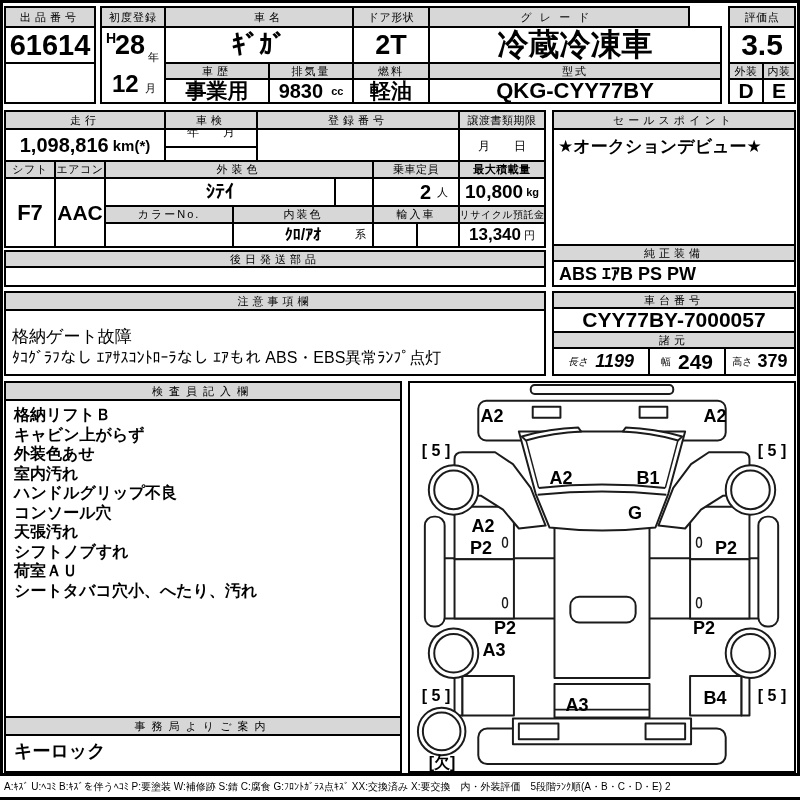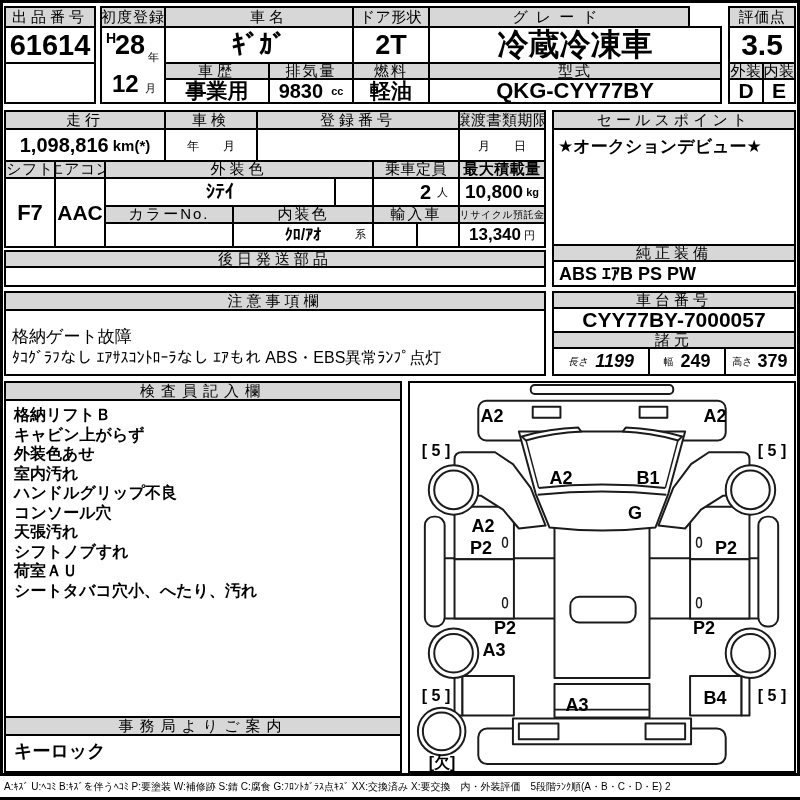--- a/index.html
+++ b/index.html
@@ -7,21 +7,21 @@
     width:800px; height:800px; background:#fff;
     font-family:"Liberation Sans","DejaVu Sans",sans-serif;
     color:#000;
   }
   .sheet { position:relative; width:800px; height:800px; background:#fff; overflow:hidden; }
   .abs { position:absolute; }
   .box { border:2px solid #000; background:#fff; }
   .hdr {
     border:2px solid #000; background:#d7d7d7;
     display:flex; align-items:center; justify-content:center;
-    font-size:15px; letter-spacing:4px; white-space:nowrap; overflow:hidden;
+    font-size:11px; letter-spacing:4px; white-space:nowrap; overflow:hidden;
   }
   .hdr.ls0 { letter-spacing:0.5px; }
   .hdr.ls2 { letter-spacing:2px; }
   .val {
     display:flex; align-items:center; justify-content:center;
     font-weight:700; white-space:nowrap; overflow:hidden;
   }
   .unit { font-weight:700; }
   .frame { border:3px solid #000; pointer-events:none; }
   .list { font-weight:700; font-size:16px; line-height:19.5px; padding:4px 8px; }
@@ -77,21 +77,21 @@
   <div class="abs hdr ls0" style="left:762px;top:62px;width:34px;height:18px;">内装</div>
   <div class="abs box val" style="left:728px;top:78px;width:36px;height:26px;font-size:21px;">D</div>
   <div class="abs box val" style="left:762px;top:78px;width:34px;height:26px;font-size:21px;">E</div>
 
   <div class="abs hdr" style="left:4px;top:110px;width:162px;height:20px;">走行</div>
   <div class="abs box val" style="left:4px;top:128px;width:162px;height:34px;font-size:20px;gap:4px;">
     <span>1,098,816</span>
     <span style="font-size:15px;" class="unit">km(*)</span>
   </div>
   <div class="abs hdr" style="left:164px;top:110px;width:94px;height:20px;">車検</div>
-  <div class="abs box val" style="left:164px;top:128px;width:94px;height:34px;font-size:12px;font-weight:400;align-items:flex-end;padding-bottom:5px;">年　　月</div>
+  <div class="abs box val" style="left:164px;top:128px;width:94px;height:20px;font-size:12px;font-weight:400;align-items:flex-end;padding-bottom:5px;">年　　月</div>
   <div class="abs hdr" style="left:256px;top:110px;width:204px;height:20px;">登録番号</div>
   <div class="abs box val" style="left:256px;top:128px;width:204px;height:34px;"></div>
   <div class="abs hdr ls0" style="left:458px;top:110px;width:88px;height:20px;">譲渡書類期限</div>
   <div class="abs box val" style="left:458px;top:128px;width:88px;height:34px;font-size:12px;font-weight:400;align-items:flex-end;padding-bottom:5px;">月　　日</div>
 
   <div class="abs hdr ls0" style="left:4px;top:160px;width:52px;height:19px;">シフト</div>
   <div class="abs hdr ls0" style="left:54px;top:160px;width:52px;height:19px;">エアコン</div>
   <div class="abs box val" style="left:4px;top:177px;width:52px;height:71px;font-size:22px;">F7</div>
   <div class="abs box val" style="left:54px;top:177px;width:52px;height:71px;font-size:21px;">AAC</div>
 
@@ -141,21 +141,21 @@
 
   <div class="abs hdr" style="left:552px;top:291px;width:244px;height:18px;">車台番号</div>
   <div class="abs box val" style="left:552px;top:307px;width:244px;height:26px;font-size:21px;">CYY77BY-7000057</div>
   <div class="abs hdr" style="left:552px;top:331px;width:244px;height:18px;">諸元</div>
   <div class="abs box val" style="left:552px;top:347px;width:98px;height:29px;gap:7px;font-style:italic;">
     <span style="font-size:10px;font-weight:400;">長さ</span>
     <span style="font-size:18px;">1199</span>
   </div>
   <div class="abs box val" style="left:648px;top:347px;width:78px;height:29px;gap:7px;">
     <span style="font-size:10px;font-weight:400;">幅</span>
-    <span style="font-size:18px;">249</span>
+    <span style="font-size:21px;">249</span>
   </div>
   <div class="abs box val" style="left:724px;top:347px;width:72px;height:29px;gap:5px;">
     <span style="font-size:10px;font-weight:400;">高さ</span>
     <span style="font-size:18px;">379</span>
   </div>
 
   <div class="abs hdr" style="left:4px;top:381px;width:398px;height:20px;letter-spacing:6px;">検査員記入欄</div>
   <div class="abs box list" style="left:4px;top:399px;width:398px;height:319px;">
     <div>格納リフトＢ</div>
     <div>キャビン上がらず</div>

